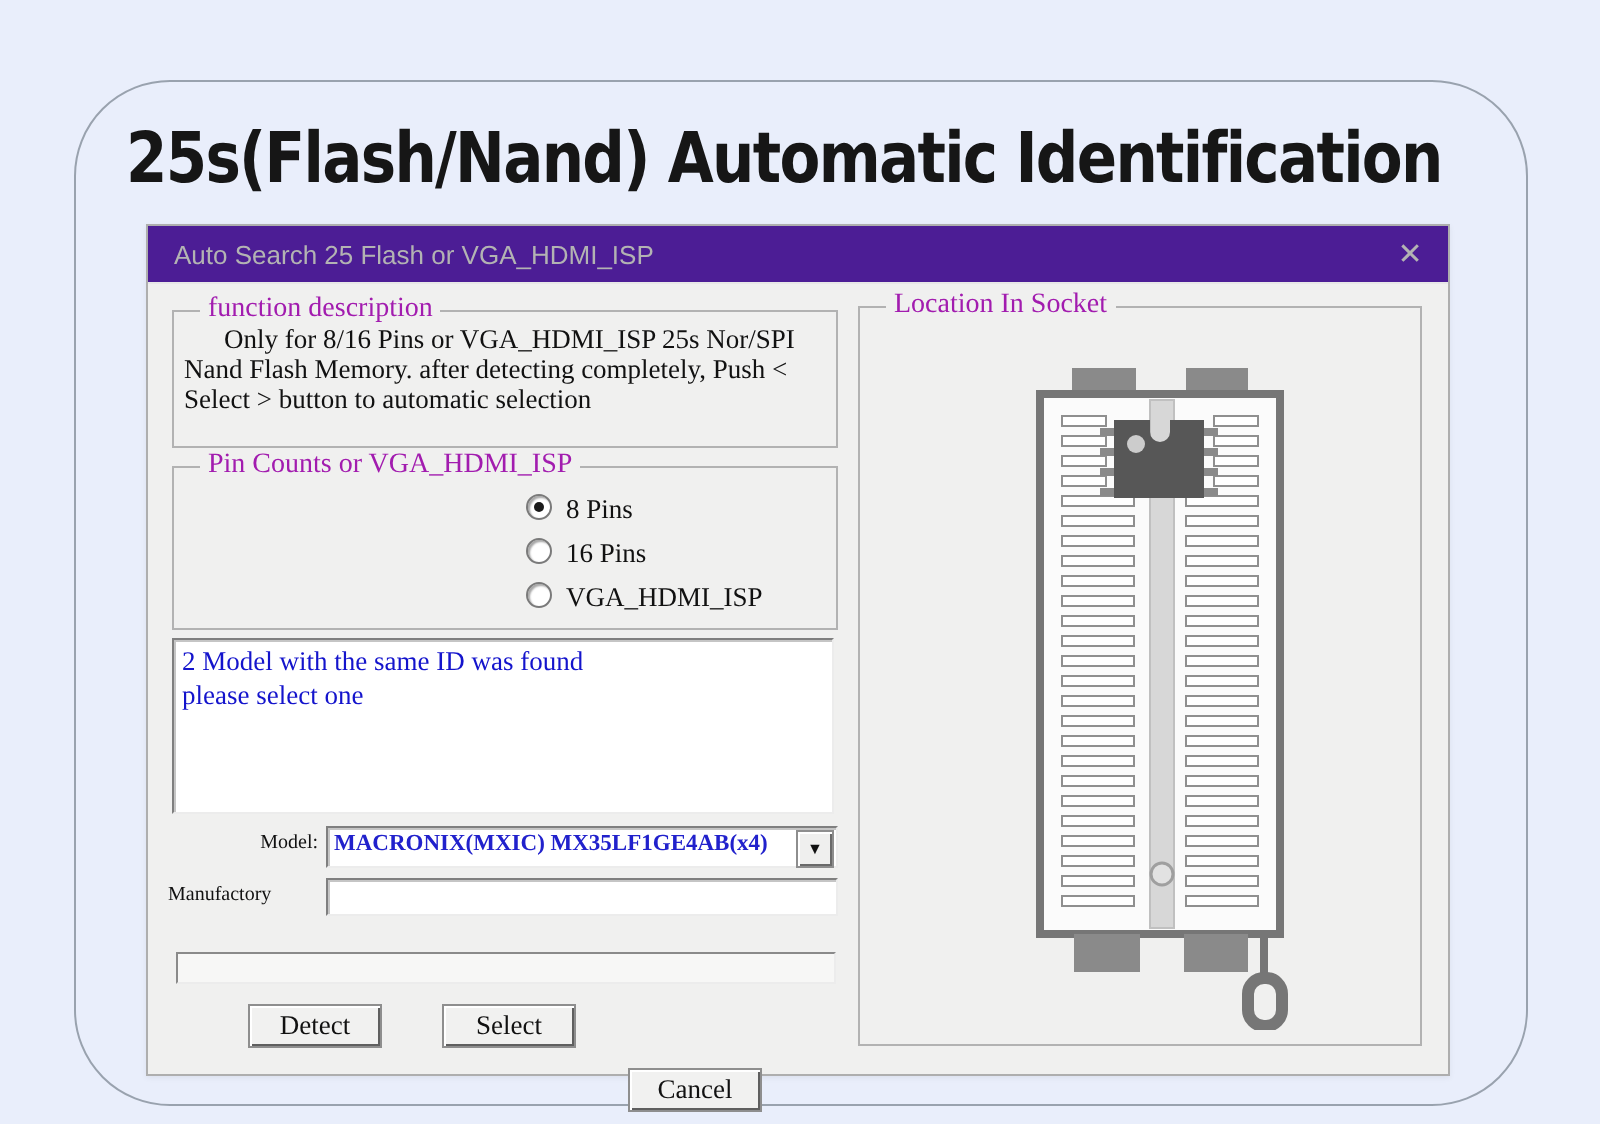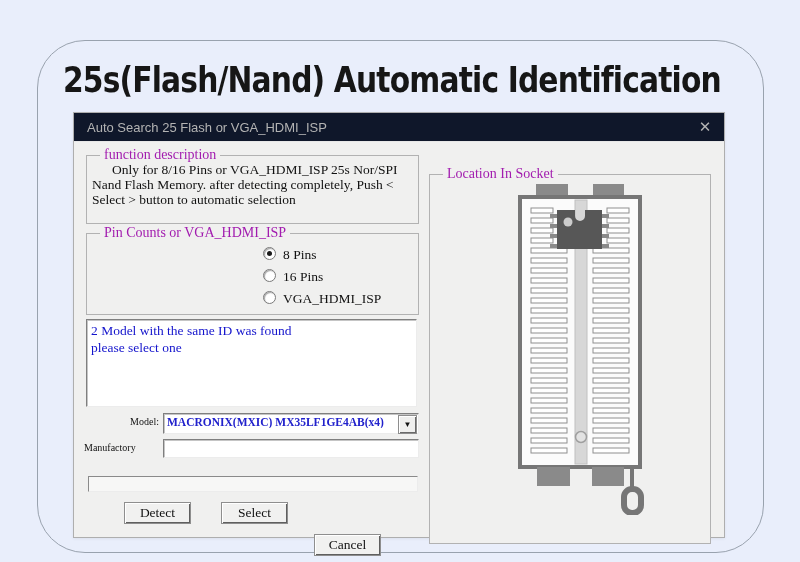--- a/index.html
+++ b/index.html
@@ -15,21 +15,21 @@
     position:absolute;left:63px;top:60px;width:720px;
     font-family:"DejaVu Sans",sans-serif;font-weight:bold;font-size:35px;
     color:#161616;letter-spacing:-1px;transform:scaleX(.85);transform-origin:left top;
     white-space:nowrap;
   }
   .dialog{
     position:absolute;left:73px;top:112px;width:650px;height:424px;
     background:#f0f0ef;border:1px solid #aeaeae;box-shadow:0 1px 3px rgba(0,0,0,.06);
   }
   .titlebar{
-    position:absolute;left:0;top:0;right:0;height:28px;background:#0f172a;
+    position:absolute;left:0;top:0;right:0;height:28px;background:#4c1d95;
     border-bottom:1px solid #e7e7e7;display:flex;align-items:center;
   }
   .titlebar .title{margin-left:13px;font-size:13px;color:#b3b3b3;}
   .close-btn{
     position:absolute;right:8px;top:3px;width:22px;height:22px;display:flex;
     align-items:center;justify-content:center;color:#b3b3b3;font-size:15px;cursor:default;
   }
   .groupbox{
     position:absolute;border:1px solid #b2b2b2;background:#f0f0ef;
   }
@@ -145,21 +145,21 @@
 
   <div class="field-label" style="left:10px;top:329px;">Manufactory</div>
   <div class="textfield sunken"></div>
 
   <div class="progress"></div>
 
   <div class="btn detect">Detect</div>
   <div class="btn select">Select</div>
   <div class="btn cancel">Cancel</div>
 
-  <div class="groupbox" style="left:355px;top:40px;width:280px;height:368px;margin-top:21px;">
+  <div class="groupbox" style="left:355px;top:40px;width:280px;height:368px;">
     <span class="grouplabel">Location In Socket</span>
   </div>
 
   <svg class="socket-svg" width="270" height="342" viewBox="0 0 270 342">
 
     <rect x="102" y="11" width="32" height="18" fill="#8a8a8a"></rect>
     <rect x="159" y="11" width="31" height="18" fill="#8a8a8a"></rect>
 
     <rect x="86" y="24" width="120" height="270" fill="#fbfbfb" stroke="#767676" stroke-width="4"></rect>
 

